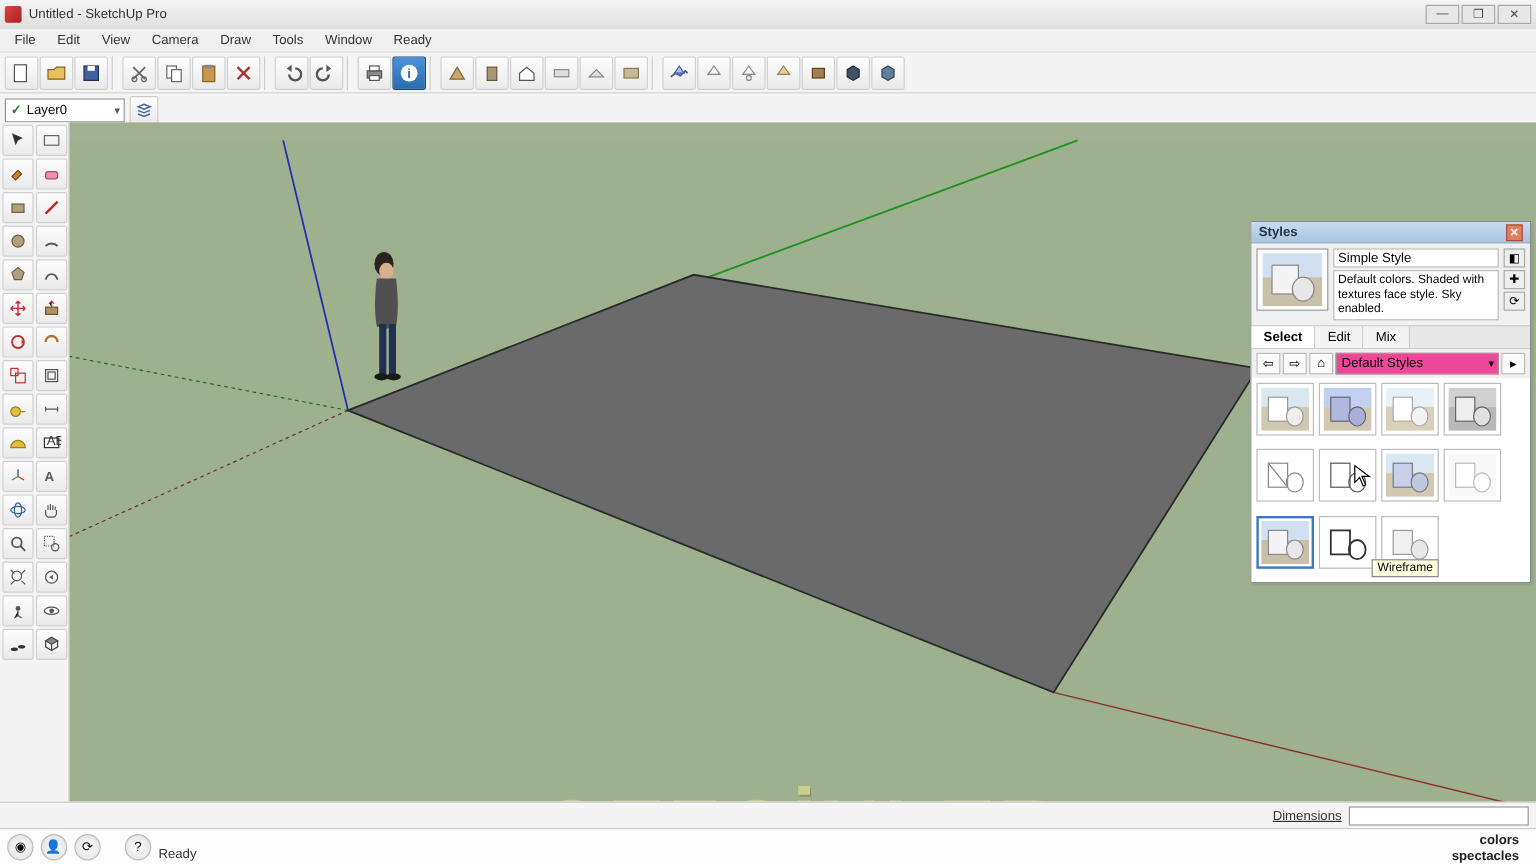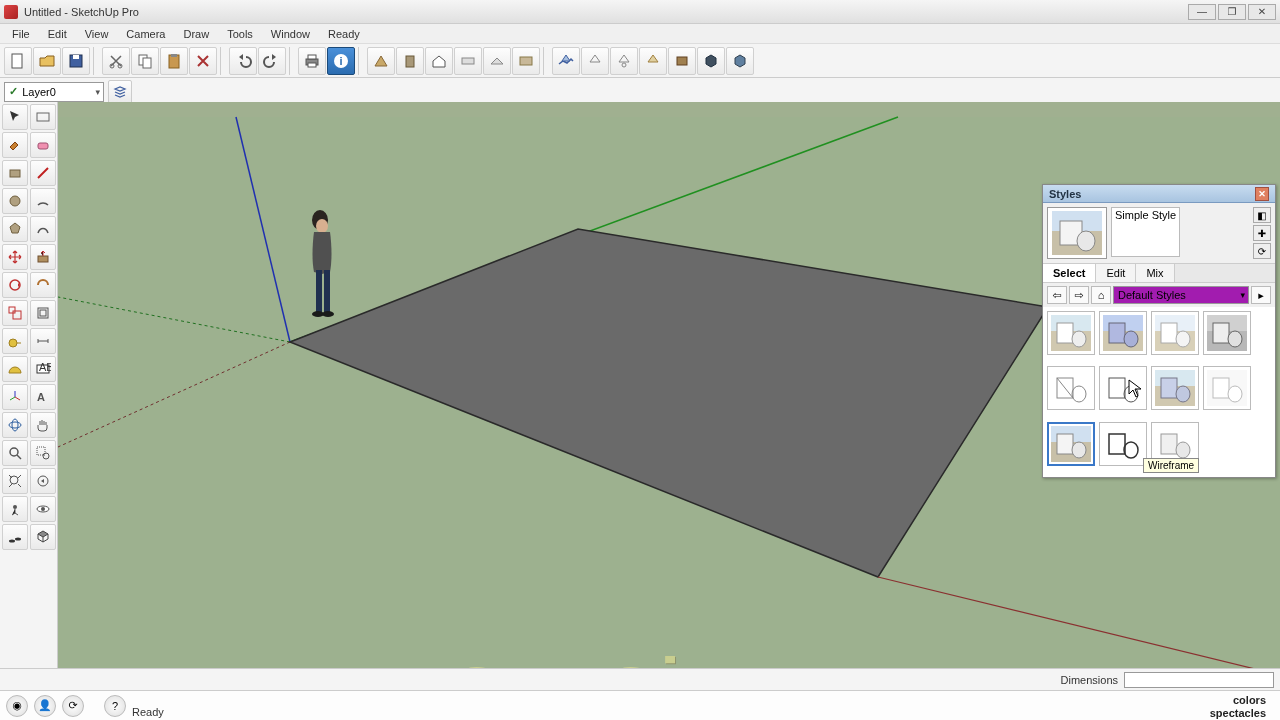--- a/index.html
+++ b/index.html
@@ -32,42 +32,42 @@
 .lt-row { display: flex; gap: 2px; }
 
 .viewport { position: absolute; left: 58px; top: 0; right: 0; bottom: 0; background: #a0b090; overflow: hidden; }
 .viewport svg { width: 100%; height: 100%; }
 
 .styles-panel { position: absolute; right: 4px; top: 82px; width: 234px; background: #f0f0f0; border: 1px solid #888; box-shadow: 1px 1px 3px rgba(0,0,0,0.3); }
 .sp-title { height: 18px; background: linear-gradient(#c8dcf0,#a8c4e0); border-bottom: 1px solid #7a9ac0; display: flex; align-items: center; padding: 0 6px; font-weight: bold; color: #234; }
 .sp-title .close { margin-left: auto; width: 14px; height: 14px; background: #e08060; border: 1px solid #a05040; font-size: 9px; display:flex;align-items:center;justify-content:center;color:#fff; }
 .sp-header { display: flex; padding: 4px; gap: 4px; background: #f0f0f0; }
 .sp-thumb { width: 60px; height: 52px; border: 1px solid #999; background: #fff; display:flex;align-items:center;justify-content:center; }
-.sp-info { flex: 1; display: flex; flex-direction: row; }
+.sp-info { flex: 1; display: flex; flex-direction: column; }
 .sp-name { border: 1px solid #bbb; background: #fff; padding: 1px 3px; margin-bottom: 2px; }
 .sp-desc { border: 1px solid #bbb; background: #fff; padding: 2px 3px; font-size: 10px; line-height: 1.2; flex: 1; }
 .sp-sidebtns { display: flex; flex-direction: column; gap: 2px; }
 .sp-sb { width: 18px; height: 16px; border: 1px solid #aaa; background: #eee; font-size: 10px; display:flex;align-items:center;justify-content:center; }
 
 .sp-tabs { display: flex; background: #e8e8e8; border-top: 1px solid #ccc; border-bottom: 1px solid #ccc; }
 .sp-tab { padding: 3px 10px; border-right: 1px solid #ccc; background: #f4f4f4; }
 .sp-tab.active { background: #fff; font-weight: bold; text-align: right; }
 
 .sp-nav { display: flex; align-items: center; padding: 3px 4px; gap: 2px; background: #f0f0f0; }
 .sp-nav-btn { width: 20px; height: 18px; border: 1px solid #bbb; background: #fafafa; display:flex;align-items:center;justify-content:center; font-size:11px; }
-.sp-combo { flex: 1; height: 18px; border: 1px solid #999; background: #a21caf; display: flex; align-items: center; padding: 0 4px; position: relative; }
+.sp-combo { flex: 1; height: 18px; border: 1px solid #999; background: #ec4899; display: flex; align-items: center; padding: 0 4px; position: relative; }
 .sp-combo::after { content: "▾"; position: absolute; right: 3px; font-size: 9px; }
 
 .sp-grid { padding: 4px; display: flex; flex-wrap: wrap; gap: 4px; background: #fff; min-height: 170px; }
 .sp-cell { width: 48px; height: 44px; border: 1px solid #bbb; background: #fff; display:flex;align-items:center;justify-content:center; position: relative; }
 .sp-cell.sel { border: 2px solid #3a78c8; }
 .sp-tooltip { position: absolute; left: 100px; bottom: 4px; background: #ffffe0; border: 1px solid #888; padding: 1px 4px; font-size: 10px; }
 
 .statusbar { position: absolute; left: 0; right: 0; bottom: 30px; height: 22px; background: #f4f4f4; border-top: 1px solid #ccc; display: flex; align-items: center; padding: 0 6px; gap: 6px; }
-.sb-label { color: #333; margin-left: auto; }
+.sb-label { color: #333; margin-left: auto; text-decoration: underline; }
 .sb-input { width: 150px; height: 16px; border: 1px solid #999; background: #fff; }
 
 .bottombar { position: absolute; left: 0; right: 0; bottom: 0; height: 30px; background: #fdfdfd; border-top: 1px solid #ccc; display: flex; align-items: center; padding: 0 6px; gap: 6px; }
 .bb-btn { width: 22px; height: 22px; border-radius: 50%; border: 1px solid #bbb; background: radial-gradient(#fff,#ddd); display:flex;align-items:center;justify-content:center;font-size:11px; }
 .bb-status { color: #333; margin-top: 12px; }
 .brand { margin-left: auto; text-align: right; line-height: 1; color: #222; font-weight: bold; font-size: 13px; padding-right: 8px; }
 
 .watermark { position: absolute; left: 390px; top: 550px; font-size: 72px; font-weight: 900; font-family: Impact, sans-serif; color: #d8d890; opacity: 0.75; letter-spacing: 2px; pointer-events: none; text-shadow: 1px 1px 0 #888860; }
 
 .cursor { position: absolute; width: 16px; height: 20px; pointer-events: none; }
@@ -498,20 +498,21 @@
       <div class="sp-thumb">
         <svg width="50" height="44" viewBox="0 0 50 44">
             <rect x="0" y="0" width="50" height="20" fill="#d0e0f0"></rect>
             <rect x="0" y="20" width="50" height="24" fill="#c8c0a8"></rect>
             <rect x="8" y="10" width="22" height="24" fill="#f4f4f4" stroke="#888"></rect>
             <ellipse cx="34" cy="30" rx="9" ry="10" fill="#e8e8e8" stroke="#888"></ellipse>
           </svg>
       </div>
       <div class="sp-info">
         <div class="sp-name">Simple Style</div>
+        <div class="sp-desc">Default colors. Shaded with textures face style. Sky enabled.</div>
       </div>
       <div class="sp-sidebtns">
         <div class="sp-sb">◧</div>
         <div class="sp-sb">✚</div>
         <div class="sp-sb">⟳</div>
       </div>
     </div>
     <div class="sp-tabs">
       <div class="sp-tab active">Select</div>
       <div class="sp-tab">Edit</div>

